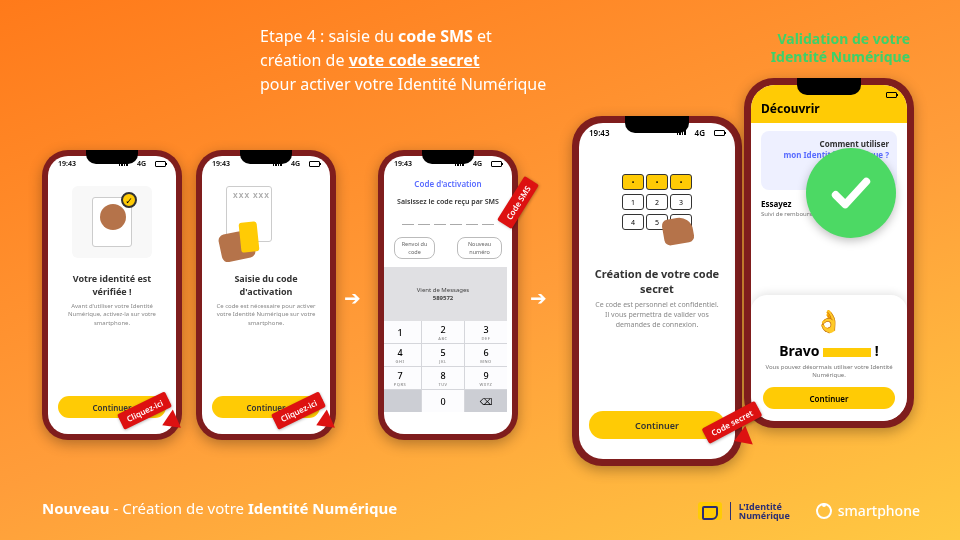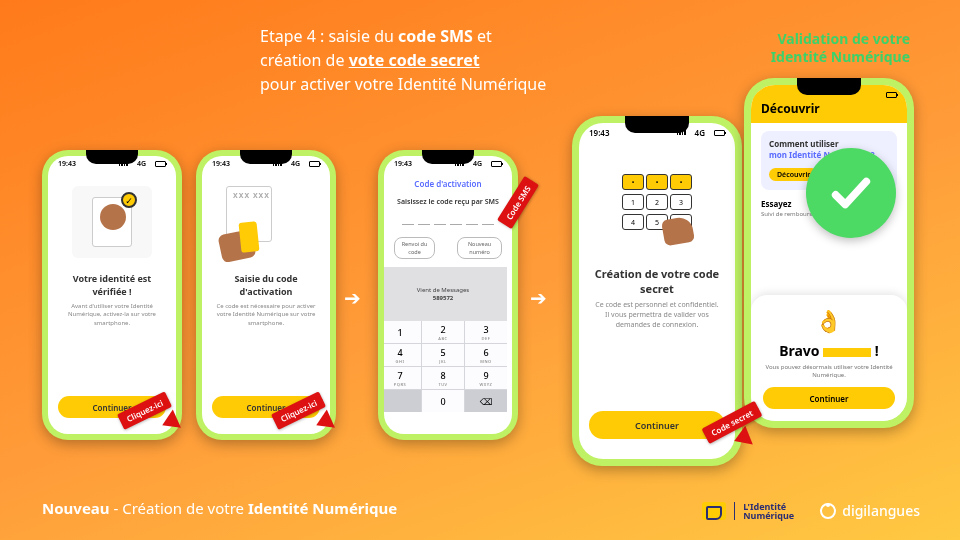--- a/index.html
+++ b/index.html
@@ -11,21 +11,21 @@
 .footer .b{font-weight:700}
 .logos{position:absolute;bottom:20px;right:40px;display:flex;align-items:center;gap:26px}
 .l-id{display:flex;gap:8px}
 .post{width:24px;height:18px;background:#ffcb05;border-radius:3px;position:relative}
 .post::after{content:"";position:absolute;left:4px;top:4px;width:12px;height:10px;border:2px solid #2b2e73;border-radius:2px 2px 6px 2px}
 .id-txt{color:#2b2e73;font-size:9px;font-weight:700;line-height:1}
 .digi{display:flex;align-items:center;gap:6px;color:#fff;font-size:14px;font-weight:500}
 .digi .ico{width:16px;height:16px;border:2px solid #fff;border-radius:50%;position:relative}
 .digi .ico::after{content:"";position:absolute;width:4px;height:4px;background:#fff;border-radius:50%;top:-2px;left:4px}
 
-.phone{position:absolute;width:140px;height:290px;background:#bef264;border-radius:26px;padding:6px;box-shadow:0 4px 14px rgba(0,0,0,.3)}
+.phone{position:absolute;width:140px;height:290px;background:#7f1d1d;border-radius:26px;padding:6px;box-shadow:0 4px 14px rgba(0,0,0,.3)}
 .phone.big{width:170px;height:350px;border-radius:30px;padding:7px}
 .screen{width:100%;height:100%;background:#fff;border-radius:20px;position:relative;overflow:hidden;display:flex;flex-direction:column}
 .phone.big .screen{border-radius:24px}
 .notch{position:absolute;top:0;left:50%;transform:translateX(-50%);width:52px;height:14px;background:#000;border-radius:0 0 10px 10px;z-index:5}
 .phone.big .notch{width:64px;height:17px}
 .status{display:flex;justify-content:space-between;align-items:center;padding:3px 10px 0;font-size:7px;font-weight:600}
 .phone.big .status{font-size:8px;padding-top:4px}
 .status .r{display:flex;gap:9px;align-items:center}
 .sig{display:flex;gap:1px;align-items:flex-end}.sig i{width:1.5px;background:#000;display:block}.sig i:nth-child(1){height:2px}.sig i:nth-child(2){height:3px}.sig i:nth-child(3){height:4px}.sig i:nth-child(4){height:5px}
 .bat{width:11px;height:6px;border:1px solid #000;border-radius:1px;position:relative}.bat::after{content:"";position:absolute;right:-2px;top:1px;width:1px;height:2px;background:#000}
@@ -60,21 +60,21 @@
 .p3 .links{display:flex;gap:22px;margin-bottom:8px}.p3 .lk{font-size:5.5px;border:1px solid #bbb;border-radius:8px;padding:2px 6px;color:#666}
 .p3 .sugg{width:calc(100% + 20px);margin-left:-10px;background:#e0e0e3;padding:19px 0;font-size:6px;color:#444;text-align:center}
 .p3 .kb{width:calc(100% + 20px);margin-left:-10px;background:#d5d6db;display:grid;grid-template-columns:repeat(3,1fr);gap:1px;padding:0}
 .p3 .kk{background:#fcfcfe;height:22px;display:flex;flex-direction:column;align-items:center;justify-content:center;font-size:9px;font-weight:500}
 .p3 .kk small{font-size:4px;color:#888;letter-spacing:.5px}
 .p3 .kk.g{background:#ccced4}
 
 
 .p5 .bar{width:calc(100% + 20px);margin:-8px -10px 0;background:#ffcb05;padding:8px 10px 6px;text-align:left}
 .p5 .bar h2{font-size:12px;font-weight:700}
-.p5 .card{margin-top:8px;width:100%;background:#eef0ff;border-radius:8px;padding:8px;text-align:left;position:relative}
+.p5 .card{margin-top:8px;width:100%;background:#eef0ff;border-radius:8px;padding:8px;text-align:right;position:relative}
 .p5 .card .q{font-size:8px;font-weight:700;color:#333;line-height:1.3}
 .p5 .card .s{font-size:8px;font-weight:700;color:#5a6cff}
 .p5 .card .db{margin-top:5px;display:inline-block;background:#ffcb05;border-radius:9px;padding:2px 8px;font-size:7px;font-weight:600}
 .p5 .t2{margin-top:8px;width:100%;text-align:left;font-size:8px;font-weight:700}
 .p5 .t2p{width:100%;text-align:left;font-size:6px;color:#777;line-height:1.3;margin-top:2px}
 .p5 .sheet{position:absolute;bottom:0;left:0;right:0;background:#fff;border-radius:16px 16px 24px 24px;padding:10px 12px 12px;box-shadow:0 -2px 8px rgba(0,0,0,.1);text-align:center}
 .p5 .ok{width:34px;height:30px;margin:0 auto 6px;position:relative}
 .p5 .ok::before{content:"👌";font-size:22px}
 .p5 .bh{font-size:14px;font-weight:700}
 .p5 .bh .blk{display:inline-block;width:48px;height:9px;background:#ffcb05;vertical-align:middle}
@@ -321,15 +321,15 @@
 </div>
 
 <div class="logos">
   <div class="l-id">
     <div class="post"></div>
     <div style="width:1px;height:18px;background:#2b2e73"></div>
     <div class="id-txt">L'Identité<br>Numérique</div>
   </div>
   <div class="digi">
     <div class="ico"></div>
-    <span>digilangues</span>
+    <span>smartphone</span>
   </div>
 </div>
 
 </body></html>

